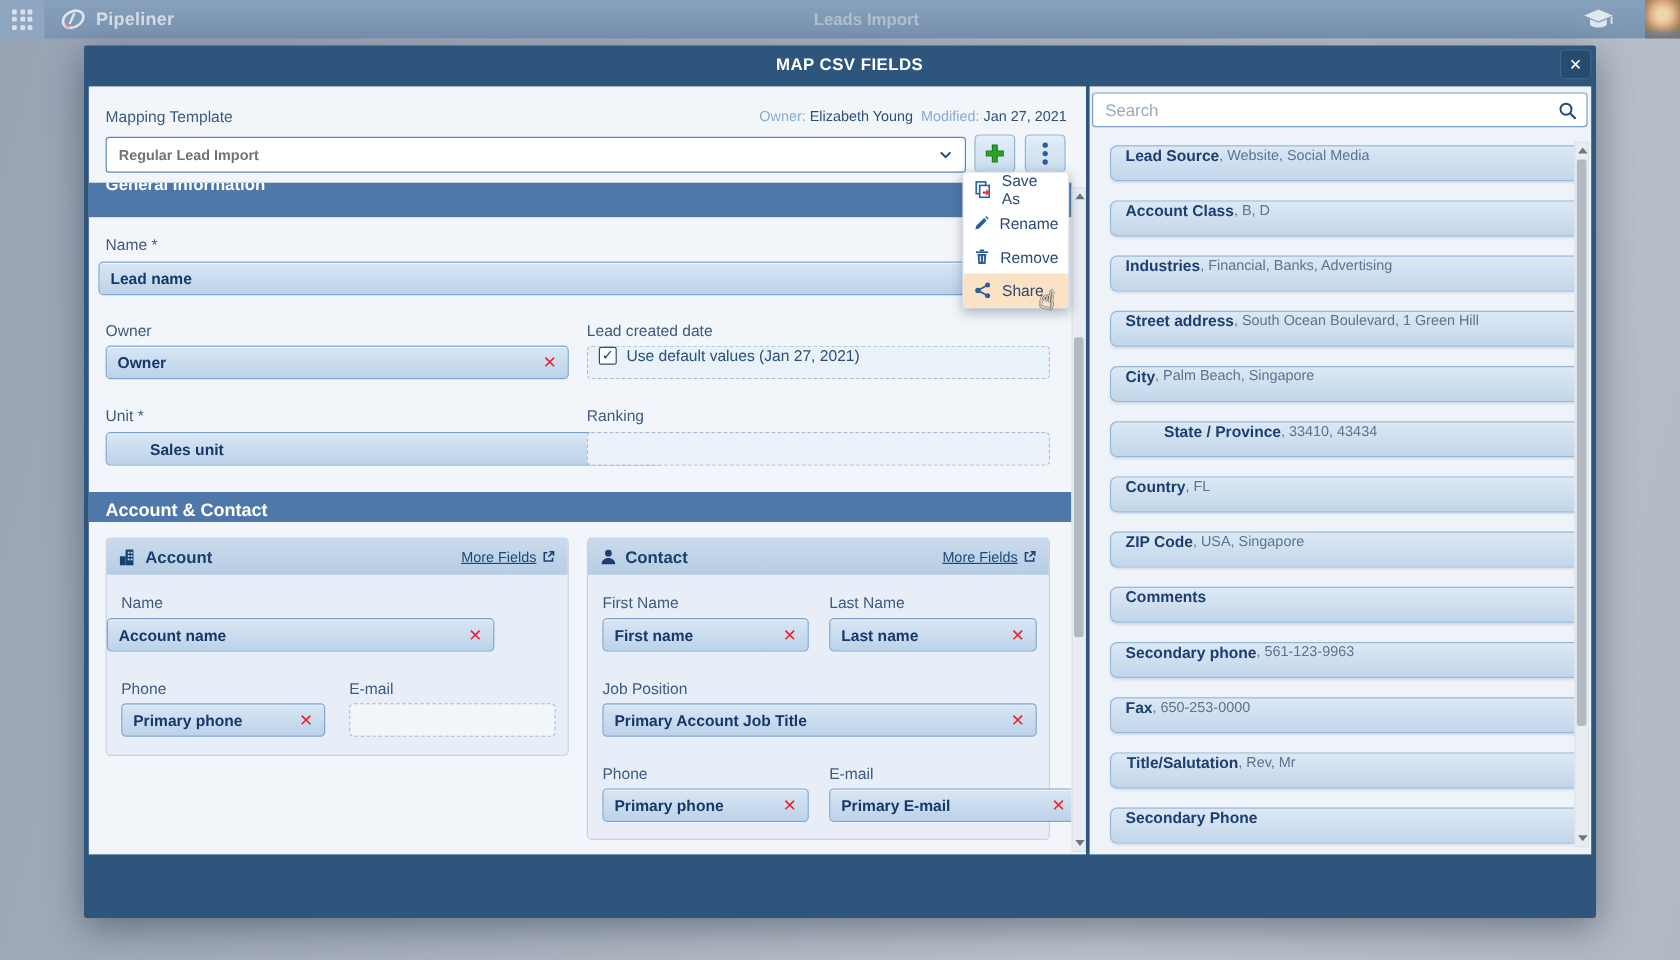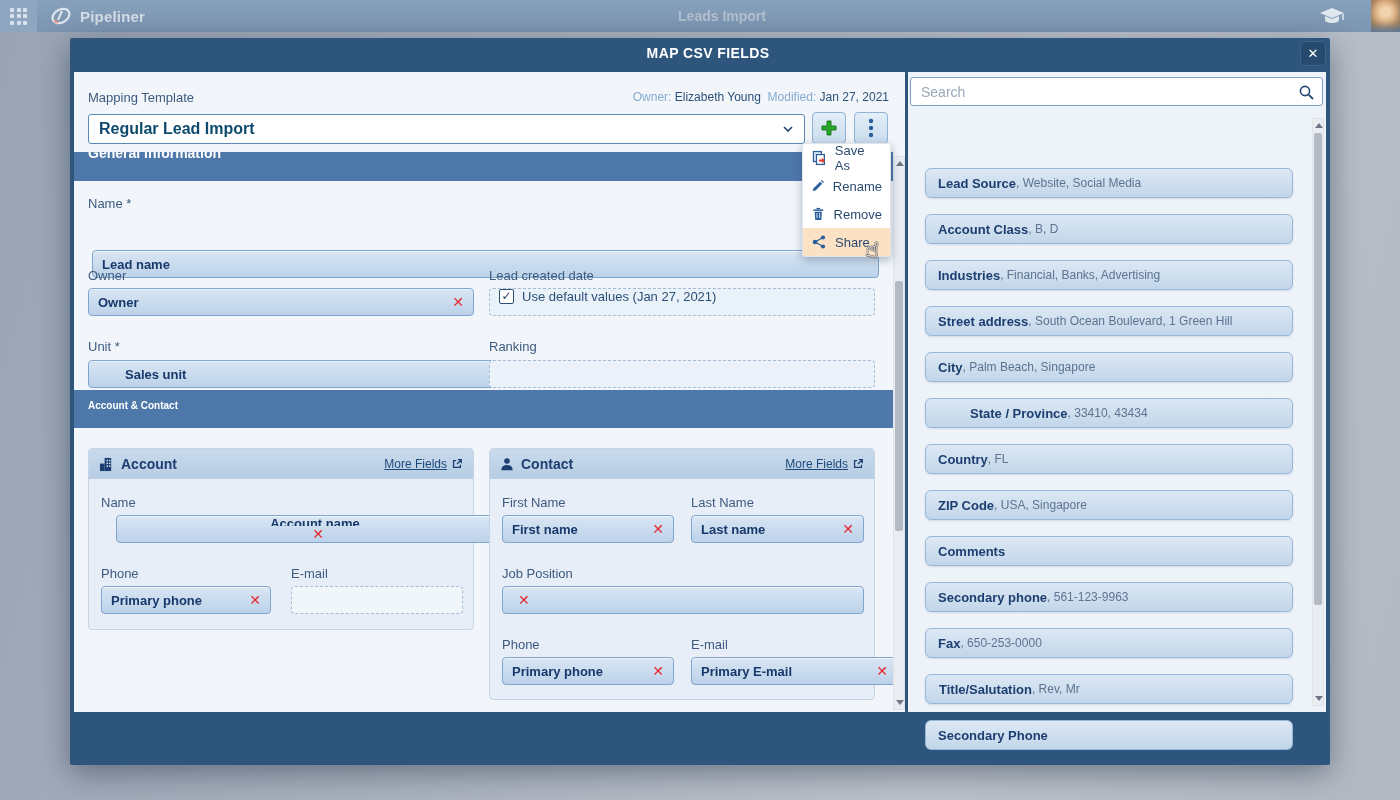--- a/index.html
+++ b/index.html
@@ -44,43 +44,43 @@
   .field span.val { font-size:13px; font-weight:bold; color:#17386b; flex:1; white-space:nowrap; overflow:hidden; }
   .xmark { color:#e6262d; font-weight:bold; font-size:14px; margin-left:6px; cursor:pointer; }
   .xmark::before { content:"✕"; }
   .dashed { position:absolute; height:28px; border:1px dashed #a6bcd3; border-radius:4px; background:#ecf2fa; }
   .band { position:absolute; left:0; width:819px; background:#4e78aa; color:#fff; font-weight:bold;
           padding-left:14px; }
 
   
   .select { position:absolute; left:14px; top:42px; width:717px; height:30px; background:#fff;
             border:1px solid #5d89b6; border-radius:3px; display:flex; align-items:center; padding:0 10px; cursor:pointer; }
-  .select span.val { font-size:16px; font-weight:bold; color:#0c4a6e; flex:1; }
+  .select span.val { font-size:12px; font-weight:bold; color:#737373; flex:1; }
   .sq-btn { position:absolute; top:40px; width:34px; height:32px; border:1px solid #8fb3d6; border-radius:4px;
             background:linear-gradient(#e3eef8,#c9dcee); display:flex; align-items:center; justify-content:center; cursor:pointer; }
   .meta { position:absolute; top:18px; right:16px; font-size:12px; white-space:nowrap; }
   .meta .k { color:#86abd1; } .meta .v { color:#2c5078; }
 
   
   .gpanel { position:absolute; background:#e7eef7; border:1px solid #c6d4e4; border-radius:4px; }
   .gpanel-h { position:absolute; left:0; top:0; right:0; height:30px; border-radius:3px 3px 0 0;
               background:linear-gradient(#c9daec,#b7cde3); display:flex; align-items:center; padding:0 10px; gap:7px; }
   .gpanel-h .t { font-size:14px; font-weight:bold; color:#1c3e70; flex:1; }
   .morefields { font-size:12px; color:#1c4a7c; text-decoration:underline; display:flex; align-items:center; gap:4px; cursor:pointer; }
 
   
   .search-box { position:absolute; left:2px; top:5px; width:413px; height:29px; background:#fff;
                 border:1px solid #7ca2c9; border-radius:3px; }
   .search-box input { position:absolute; inset:0; border:0; outline:0; background:transparent;
                       padding:0 30px 0 10px; font-size:14px; color:#33567e; font-family:inherit; }
   .search-box input::placeholder { color:#9aa9bb; }
   .search-ic { position:absolute; right:7px; top:6px; }
-  .pill { position:absolute; left:17px; width:368px; height:30px; border:1px solid #98b6d8; border-radius:6px;
-          background:linear-gradient(#dce8f4,#c2d6ea); display:flex; align-items:center; padding:0 12px;
-          box-shadow:0 1px 2px rgba(60,90,130,.15); cursor:grab; white-space:nowrap; overflow:hidden;margin-top:47px; }
+  .pill { position:absolute; left:17px; width:396px; height:30px; border:1px solid #98b6d8; border-radius:6px;
+          background:linear-gradient(#dce8f4,#c2d6ea); display:flex; padding:0 12px;
+          box-shadow:0 1px 2px rgba(60,90,130,.15); cursor:grab; white-space:nowrap; overflow:hidden; }
   .pill b { font-size:13px; color:#1c3e70; }
   .pill span { font-size:12px; color:#5d7390; }
 
   
   .sbar { position:absolute; width:12px; background:#e9edf2; border:1px solid #dfe3e8; }
   .sbar .thumb { position:absolute; left:1px; width:8px; background:#b3bac3; border-radius:2px; }
   .arr { position:absolute; left:2px; width:0; height:0; border-left:4px solid transparent; border-right:4px solid transparent; }
   .arr.up { border-bottom:5px solid #6d7682; top:4px; }
   .arr.dn { border-top:5px solid #6d7682; bottom:4px; }
 
@@ -174,21 +174,21 @@
         </svg>
       </div>
 
       <div style="position:absolute; left:0; top:80px; width:819px; height:560px; overflow:hidden;">
 
         <div class="band clip-band">
           <i>General Information</i>
         </div>
 
         <div class="lbl" style="left:14px; top:44px;">Name *</div>
-        <div class="field" style="left:18px; top:66px; width:787px;margin-top:32px;">
+        <div class="field" style="left:8px; top:66px; width:787px;">
           <span class="val">Lead name</span>
         </div>
 
         <div class="lbl" style="left:14px; top:116px;">Owner</div>
         <div class="field" style="left:14px; top:136px; width:386px;">
           <span class="val">Owner</span>
           <span class="xmark"></span>
         </div>
 
         <div class="lbl" style="left:415px; top:116px;">Lead created date</div>
@@ -199,21 +199,21 @@
 
         <div class="lbl" style="left:14px; top:187px;">Unit *</div>
         <div class="field" style="left:14px; top:208px; width:465px;padding-left:36px;">
           <span class="val">Sales unit</span>
           <span class="xmark"></span>
         </div>
 
         <div class="lbl" style="left:415px; top:187px;">Ranking</div>
         <div class="dashed" style="left:415px; top:208px; width:386px;"></div>
 
-        <div class="band" style="top:238px; height:38px; line-height:31px; font-size:10px;">
+        <div class="band" style="top:258px; height:25px; line-height:31px; font-size:15px;">
           <span>Account &amp; Contact</span>
         </div>
 
         <div class="gpanel" style="left:14px; top:296px; width:386px; height:182px;">
           <div class="gpanel-h">
             <svg width="15" height="15" viewBox="0 0 16 16">
               <rect x="6" y="1" width="7" height="14" fill="#1c3e70"></rect>
               <rect x="1" y="7" width="5" height="8" fill="#1c3e70"></rect>
               <rect x="8" y="3" width="1.6" height="1.6" fill="#cfe0f0"></rect>
                 <rect x="10.6" y="3" width="1.6" height="1.6" fill="#cfe0f0"></rect>
@@ -225,21 +225,21 @@
             <span class="t">Account</span>
             <span class="morefields">
               <span>More Fields</span>
               <svg width="12" height="12" viewBox="0 0 14 14">
                 <path d="M6 3H3v8h8V8" fill="none" stroke="#1c3e70" stroke-width="1.5"></path>
                 <path d="M8 2h4v4M12 2L7 7" fill="none" stroke="#1c3e70" stroke-width="1.5"></path>
               </svg>
             </span>
           </div>
           <div class="lbl" style="left:12px; top:46px;">Name</div>
-          <div class="field" style="left:27px; top:66px; width:398px;flex-direction:column;">
+          <div class="field" style="left:0; top:66px; width:323px;">
             <span class="val">Account name</span>
             <span class="xmark"></span>
           </div>
           <div class="lbl" style="left:12px; top:117px;">Phone</div>
           <div class="field" style="left:12px; top:137px; width:170px;">
             <span class="val">Primary phone</span>
             <span class="xmark"></span>
           </div>
           <div class="lbl" style="left:202px; top:117px;">E-mail</div>
           <div class="dashed" style="left:202px; top:137px; width:172px; background:#f1f6fb;"></div>
@@ -265,20 +265,21 @@
             <span class="val">First name</span>
             <span class="xmark"></span>
           </div>
           <div class="lbl" style="left:201px; top:46px;">Last Name</div>
           <div class="field" style="left:201px; top:66px; width:173px;">
             <span class="val">Last name</span>
             <span class="xmark"></span>
           </div>
           <div class="lbl" style="left:12px; top:117px;">Job Position</div>
           <div class="field" style="left:12px; top:137px; width:362px;">
+            <span class="val">Primary Account Job Title</span>
             <span class="xmark"></span>
           </div>
           <div class="lbl" style="left:12px; top:188px;">Phone</div>
           <div class="field" style="left:12px; top:208px; width:172px;">
             <span class="val">Primary phone</span>
             <span class="xmark"></span>
           </div>
           <div class="lbl" style="left:201px; top:188px;">E-mail</div>
           <div class="field" style="left:201px; top:208px; width:207px;">
             <span class="val">Primary E-mail</span>

